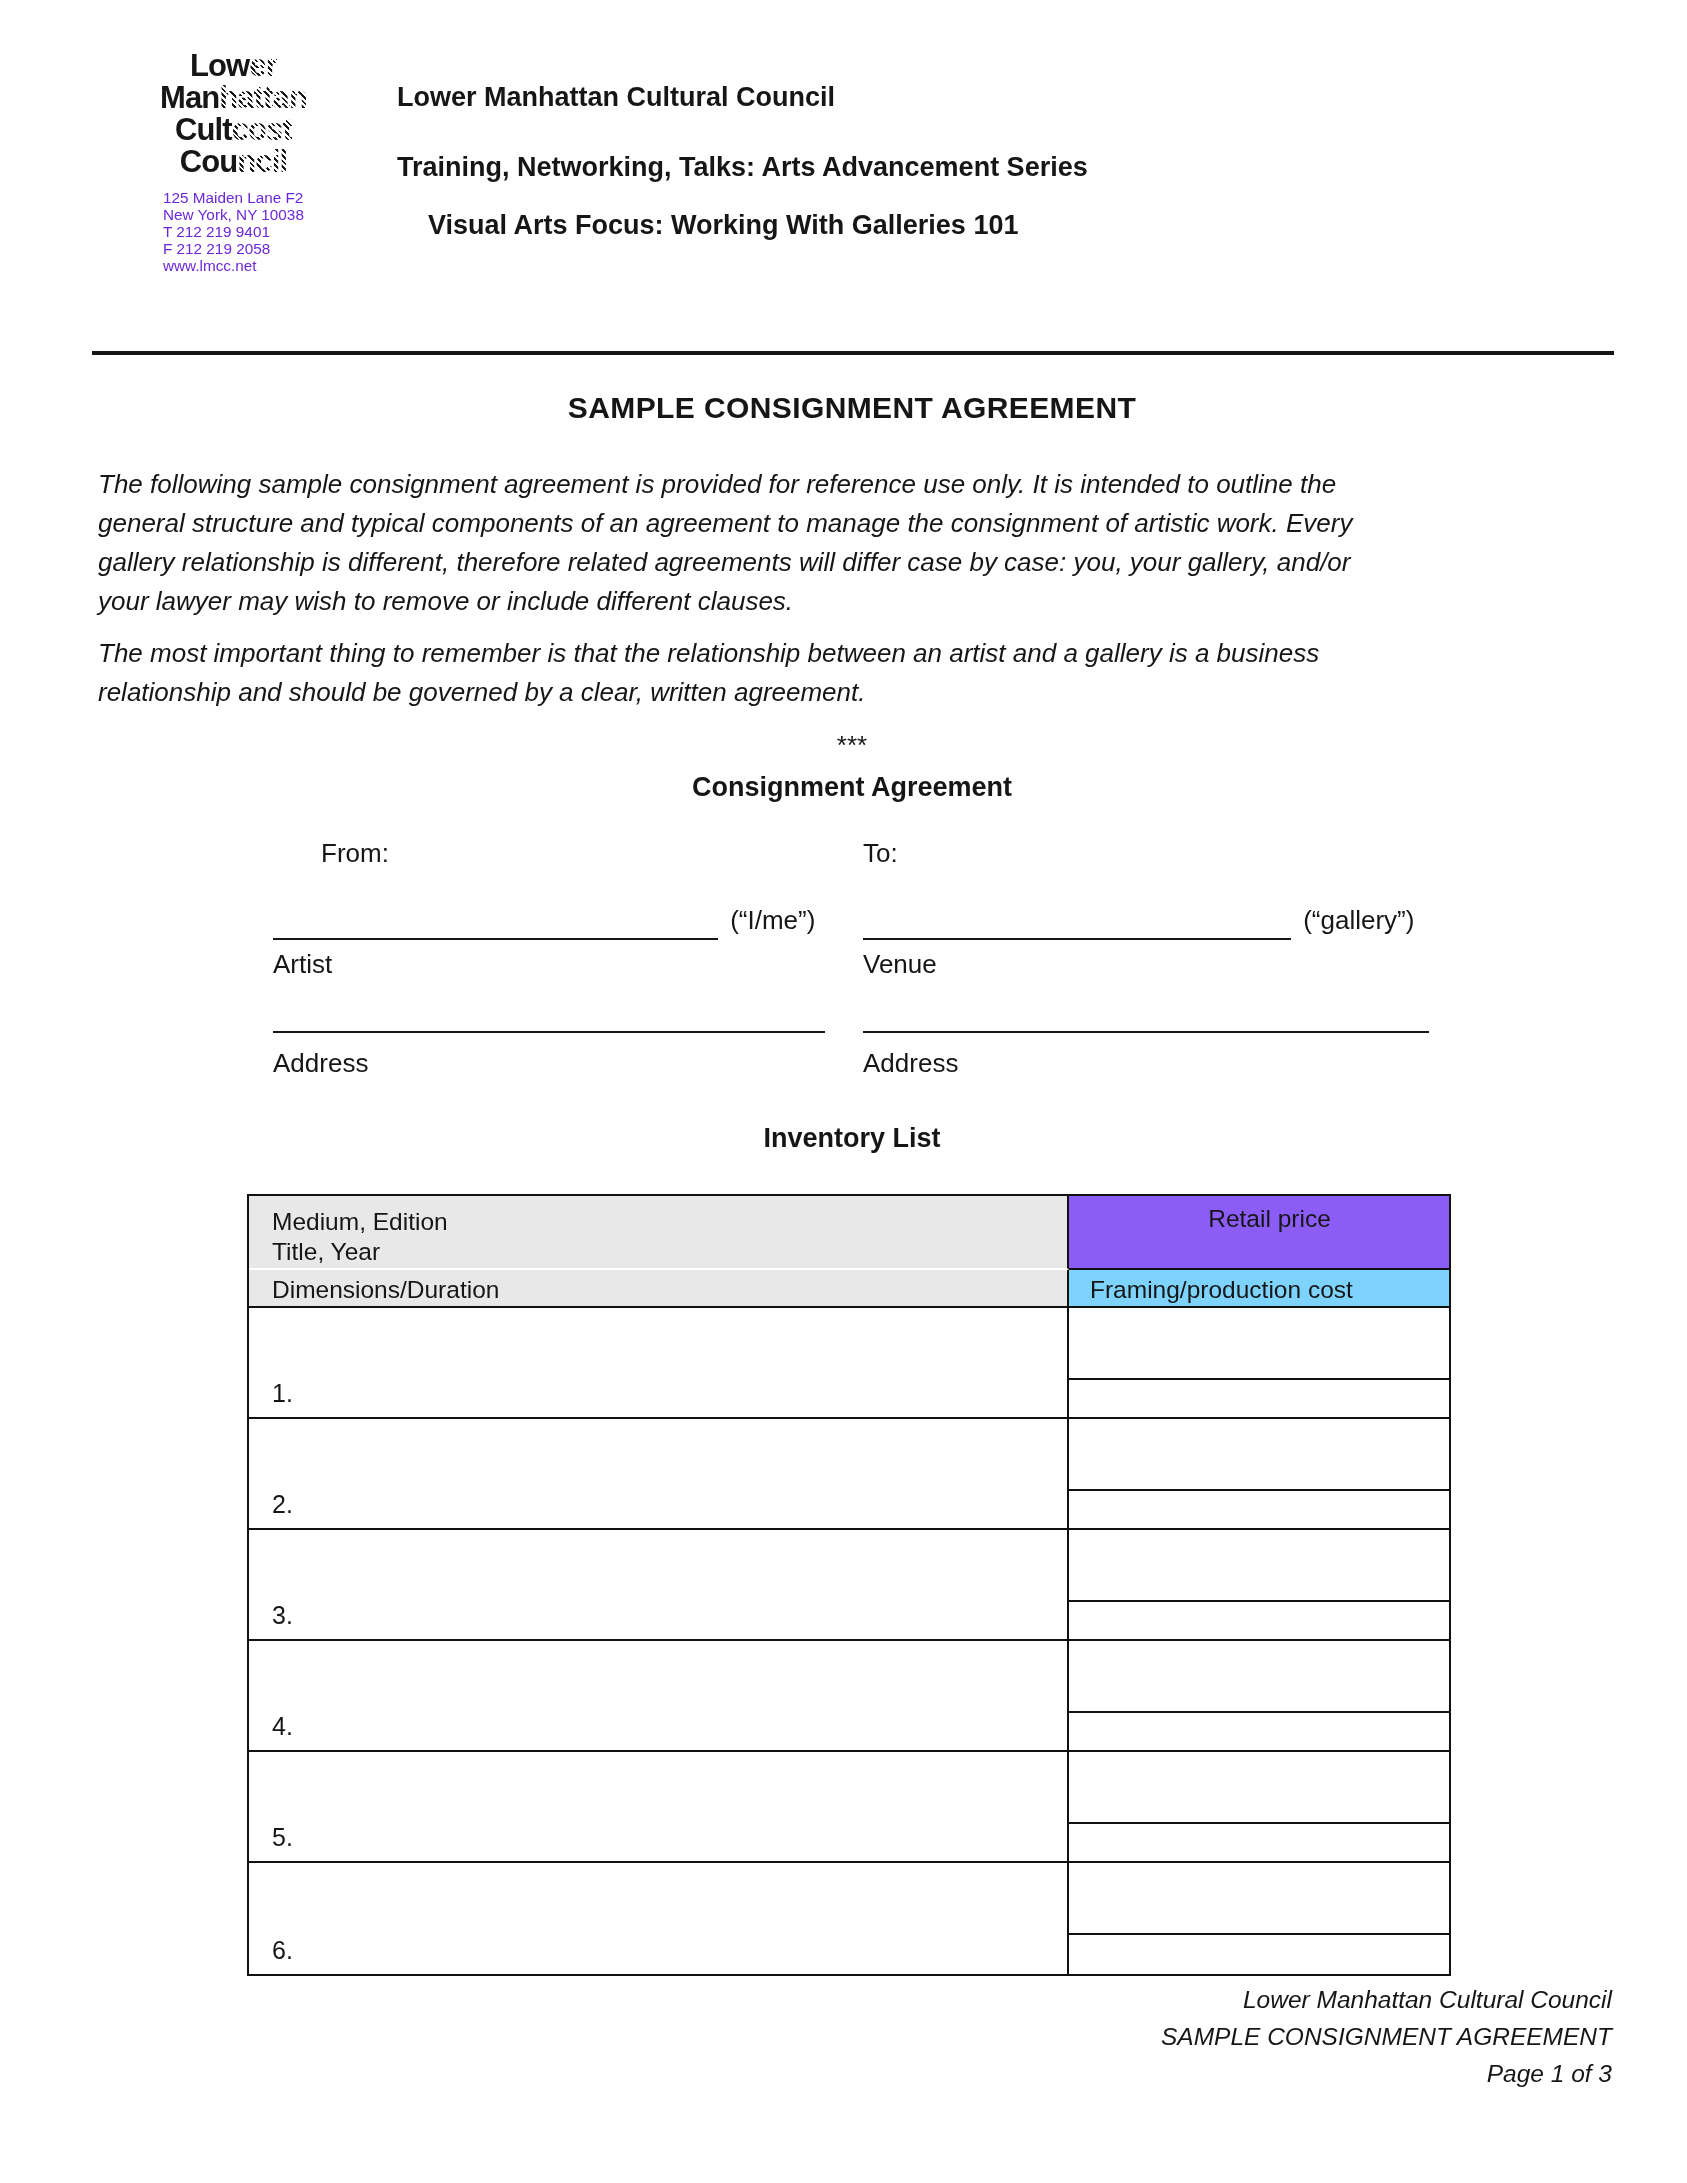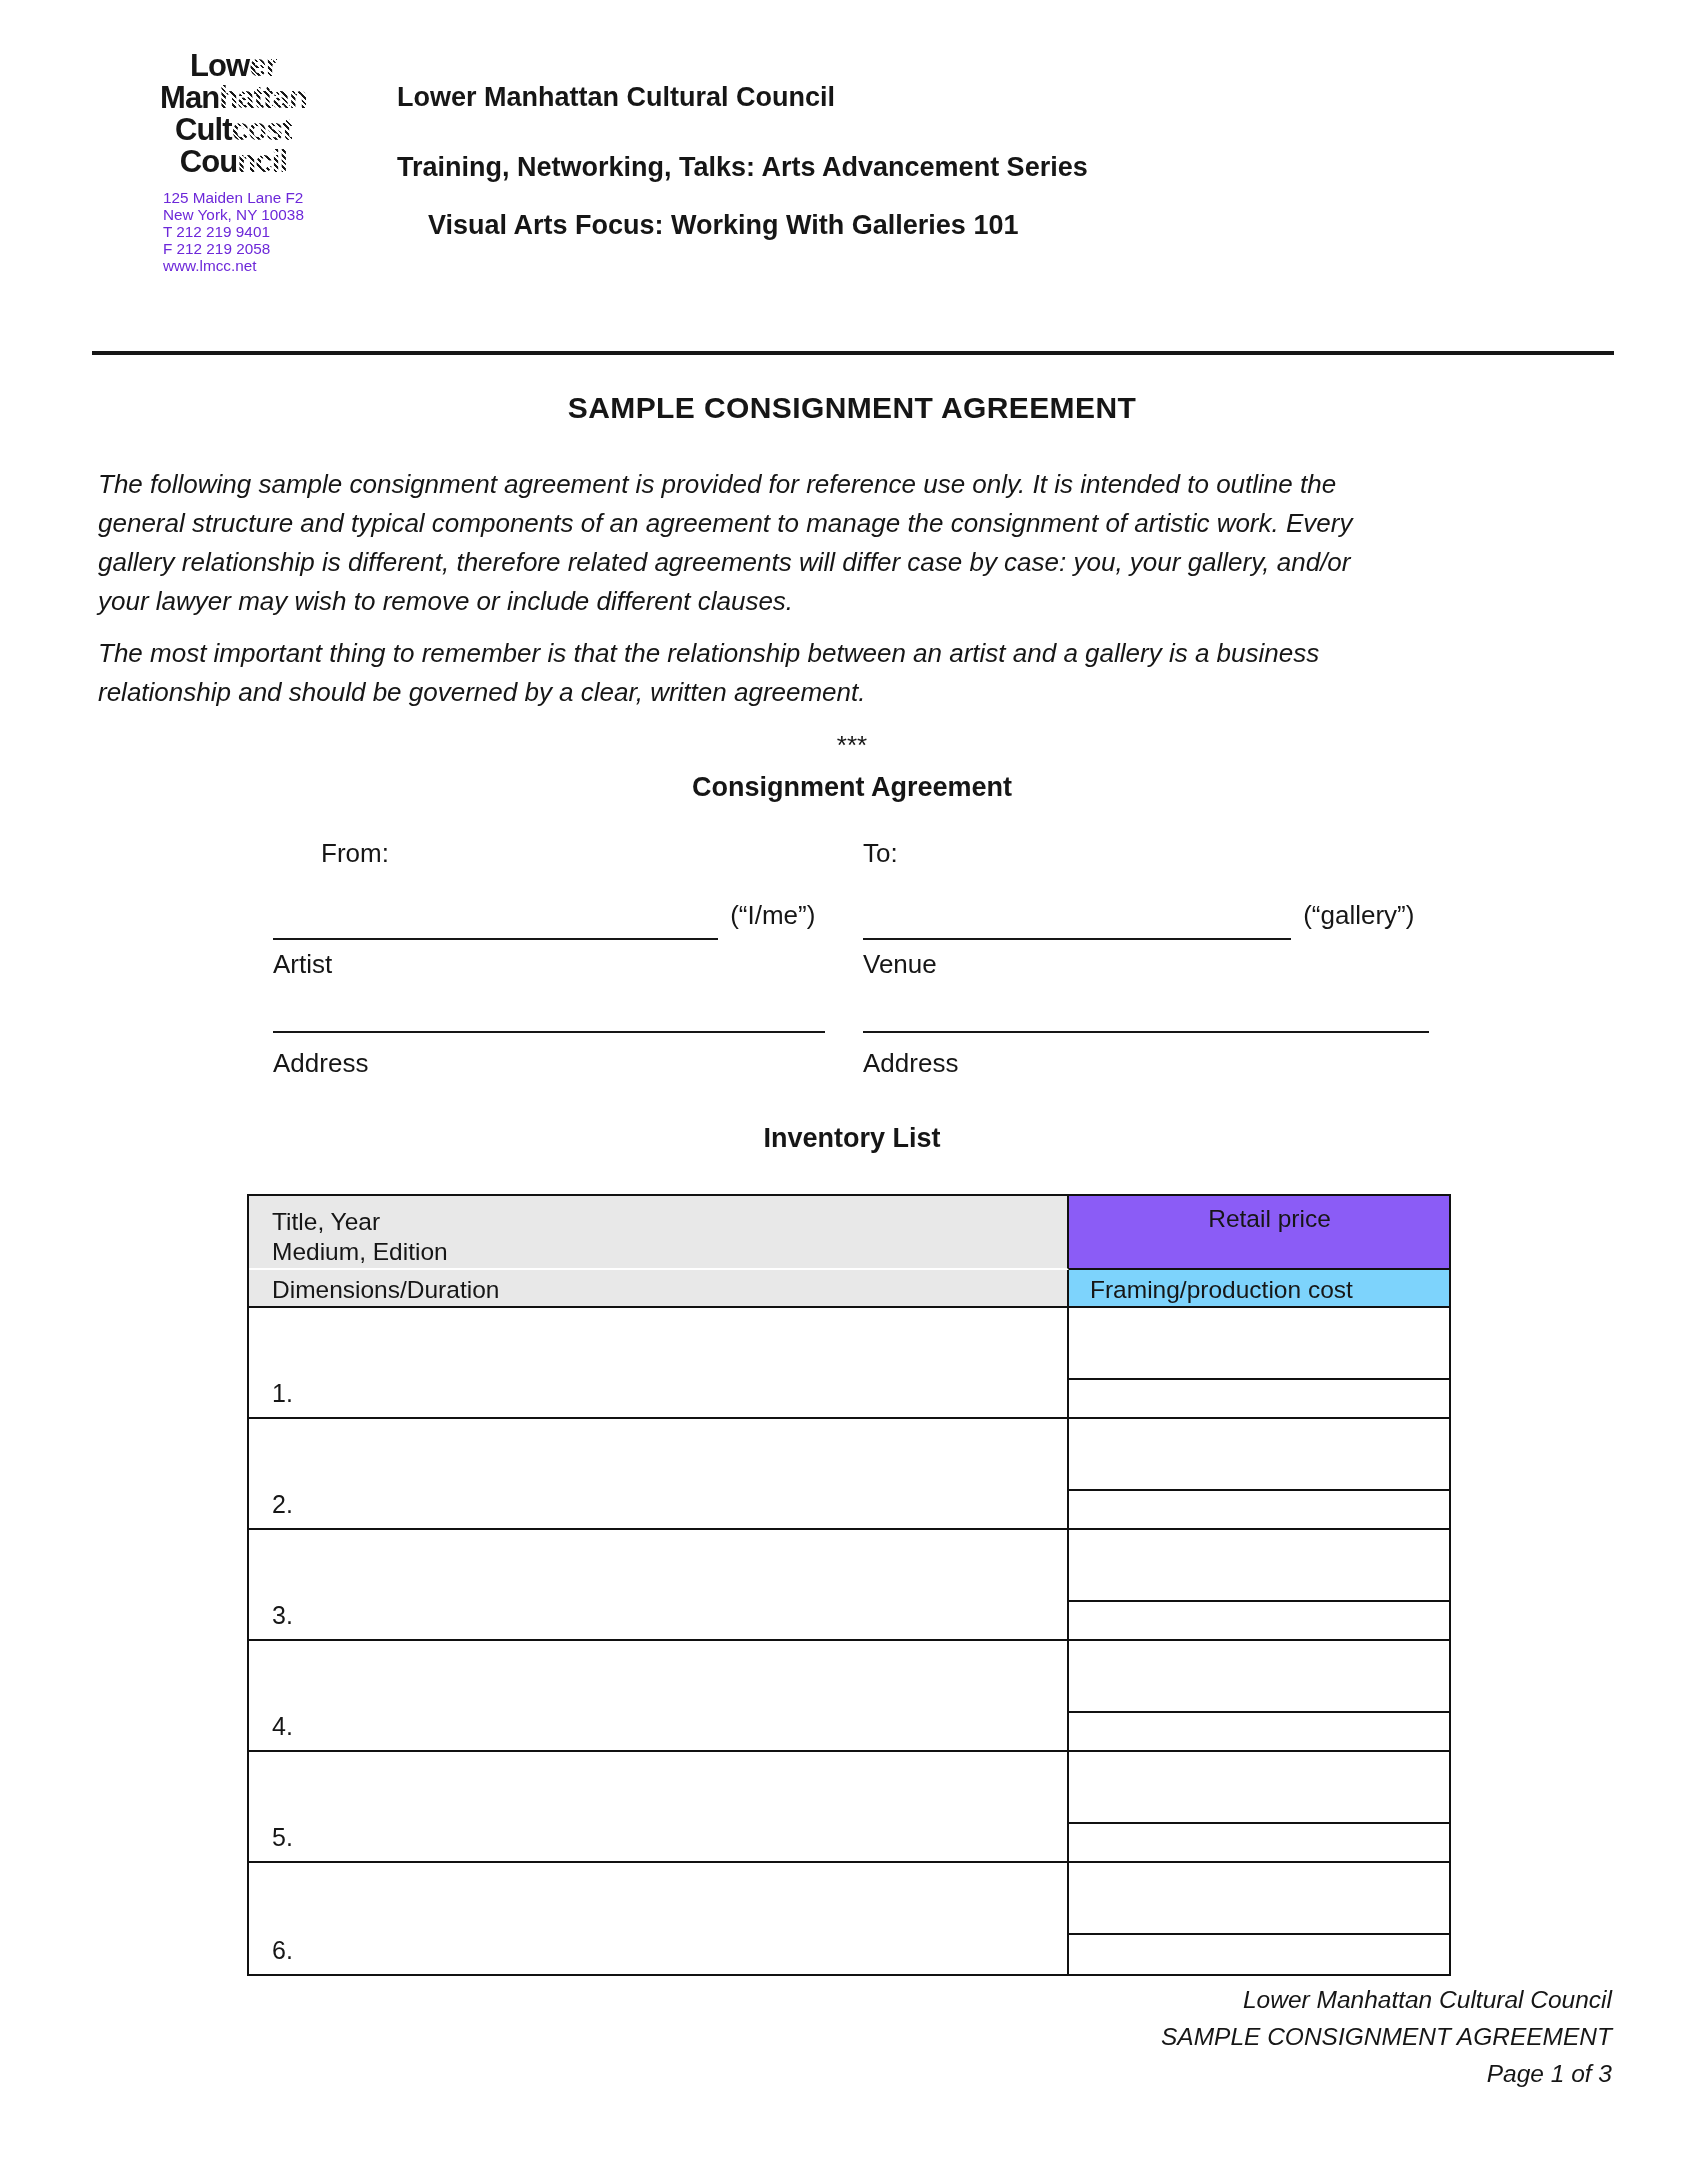--- a/index.html
+++ b/index.html
@@ -20,21 +20,21 @@
   .doc-title{position:absolute;left:92px;top:391px;width:1520px;text-align:center;
         font-size:30px;font-weight:bold;letter-spacing:0.4px;}
   .para{position:absolute;left:98px;font-size:26px;font-style:italic;line-height:39px;white-space:nowrap;}
   .para-1{top:465px;} .para-2{top:634px;}
   .stars{position:absolute;left:92px;top:730px;width:1520px;text-align:center;font-size:26px;}
   .sub-heading{position:absolute;left:92px;top:772px;width:1520px;text-align:center;
         font-size:27px;font-weight:bold;}
 
   
   .form-label{position:absolute;font-size:26px;white-space:nowrap;}
-  .blank-row{position:absolute;display:flex;align-items:flex-start;height:40px;font-size:26px;white-space:nowrap;}
+  .blank-row{position:absolute;display:flex;align-items:center;height:40px;font-size:26px;white-space:nowrap;}
   .blank{border-bottom:2.6px solid #161616;align-self:stretch;}
   .suffix{margin-left:12.2px;}
   .hline{position:absolute;border-top:2.6px solid #161616;height:0;}
 
   
   .inv-heading{position:absolute;left:92px;top:1123px;width:1520px;text-align:center;
         font-size:27px;font-weight:bold;}
   .inv-table{position:absolute;left:247px;top:1194px;border:2.6px solid #111111;
         display:grid;grid-template-columns:820px 380px;
         grid-template-rows:74px 38px repeat(6,72px 39px);}
@@ -115,22 +115,22 @@
   <div class="hline" style="left:273px;top:1031px;width:552px;"></div>
   <div class="hline" style="left:863px;top:1031px;width:566px;"></div>
 
   <div class="form-label" style="left:273px;top:1048px;">Address</div>
   <div class="form-label" style="left:863px;top:1048px;">Address</div>
 
   <div class="inv-heading">Inventory List</div>
 
   <div class="inv-table">
     <div class="cell hL1">
+      <div>Medium, Edition</div>
       <div>Title, Year</div>
-      <div>Medium, Edition</div>
     </div>
     <div class="cell hR1">Retail price</div>
     <div class="cell hL2">Dimensions/Duration</div>
     <div class="cell hR2">Framing/production cost</div>
 
     <div class="cell num-cell">1.</div>
     <div class="cell sub-a"></div>
     <div class="cell sub-b"></div>
 
     <div class="cell num-cell">2.</div>

